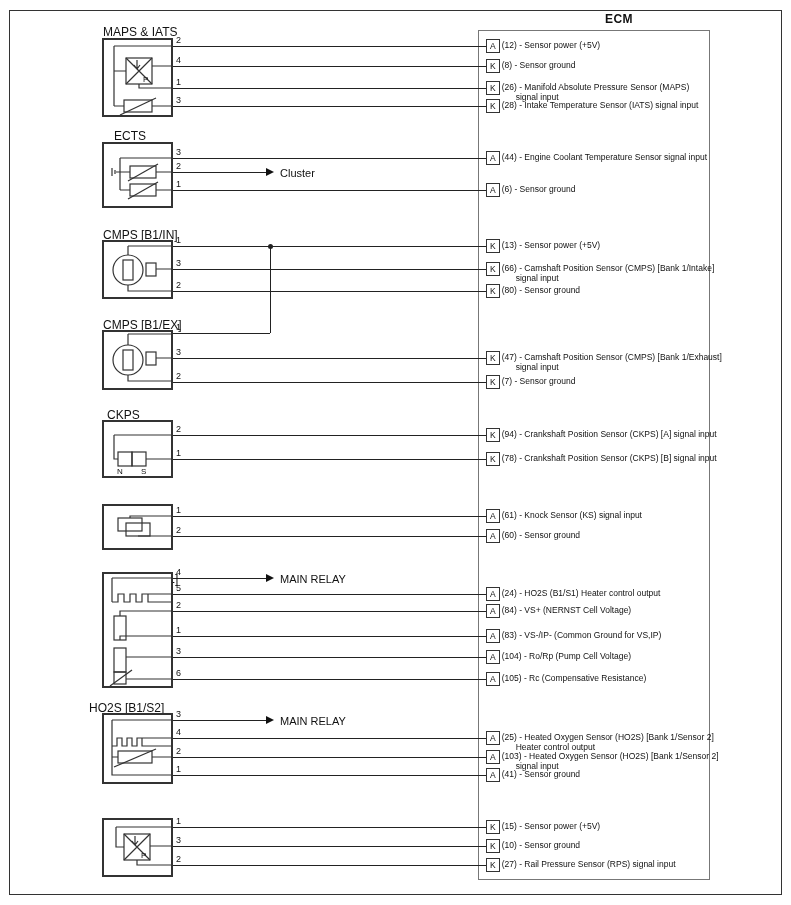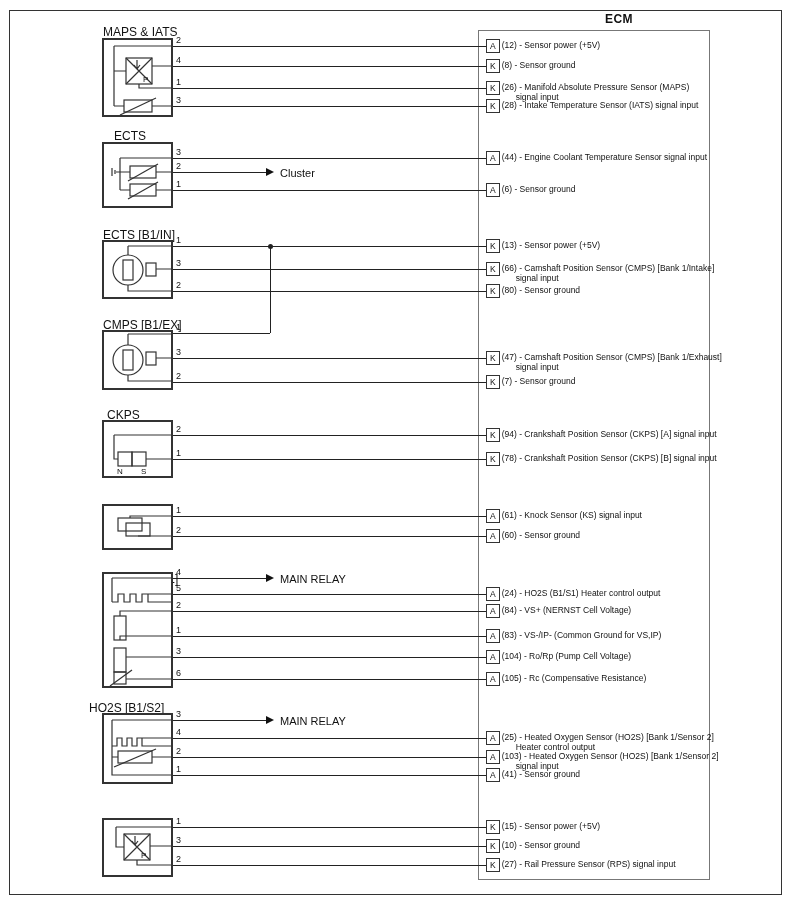--- a/index.html
+++ b/index.html
@@ -93,21 +93,21 @@
   <div class="sensor-box" style="top:142px;height:66px">
     <svg viewBox="0 0 67 62">
       <path class="glyph" d="M16,14 H67 M16,14 V46 M16,46 H26 M52,46 H67 M52,28 H67 M12,28 H26 M8,24 V32 M11,26 V30"></path>
       <rect class="glyph" x="26" y="22" width="26" height="12"></rect>
       <path class="glyph" d="M24,37 L54,20"></path>
       <rect class="glyph" x="26" y="40" width="26" height="12"></rect>
       <path class="glyph" d="M24,55 L54,38"></path>
     </svg>
   </div>
 
-  <div class="sensor-label" style="left:103px;top:228px">ECTS [B1/IN]</div>
+  <div class="sensor-label" style="left:103px;top:228px">CMPS [B1/IN]</div>
   <div class="sensor-box" style="top:240px;height:59px">
     <svg viewBox="0 0 67 55">
       <path class="glyph" d="M67,4 H24 M24,4 V13 M24,43 V49 H67 M52,27 H67"></path>
       <circle class="glyph" cx="24" cy="28" r="15"></circle>
       <rect class="glyph" x="19" y="18" width="10" height="20"></rect>
       <rect class="glyph" x="42" y="21" width="10" height="13"></rect>
     </svg>
   </div>
 
   <div class="sensor-label" style="left:103px;top:318px">CMPS [B1/EX]</div>

